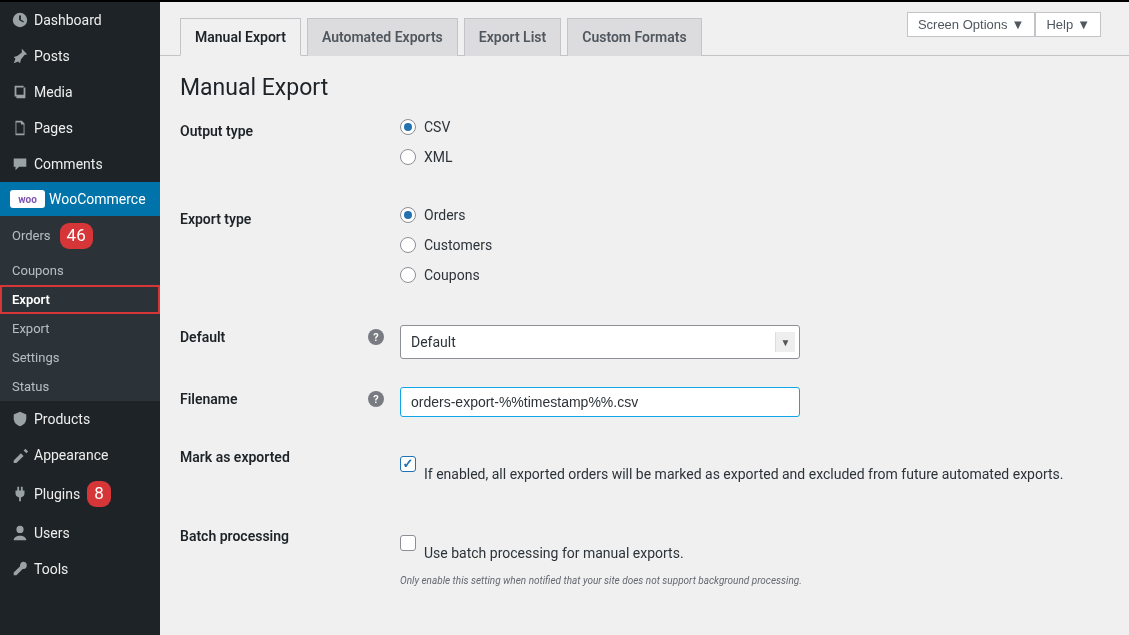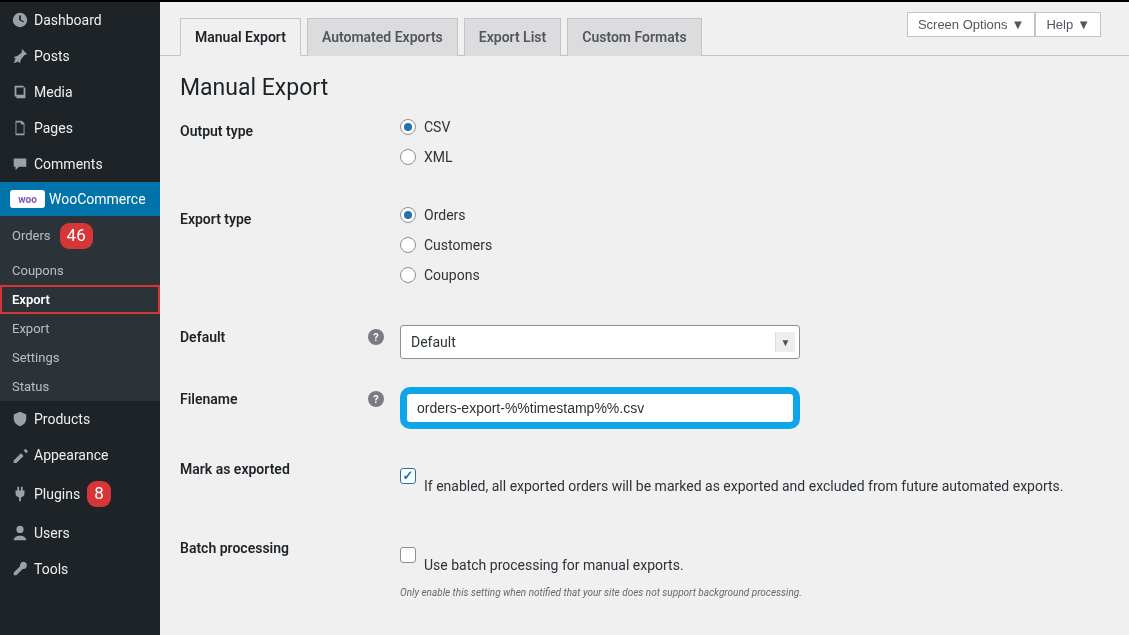--- a/index.html
+++ b/index.html
@@ -238,24 +238,24 @@
     align-items: center;
     justify-content: center;
     font-size: 10px;
     color: #555;
     border-left: 1px solid #ddd;
     margin-right: -6px;
     padding: 0 4px;
   }
   input.text-input {
     width: 400px;
-    border: 7px solid #0ea5e9;
+    border: 1px solid #0ea5e9;
     background: #fff;
     padding: 6px 10px;
-    border-radius: 10px;
+    border-radius: 3px;
     font-size: 14px;
     color: #2c3338;
   }
   .helper {
     font-style: italic;
     color: #646970;
     font-size: 10px;
     margin-top: 8px;
   }
   .inline-desc {

